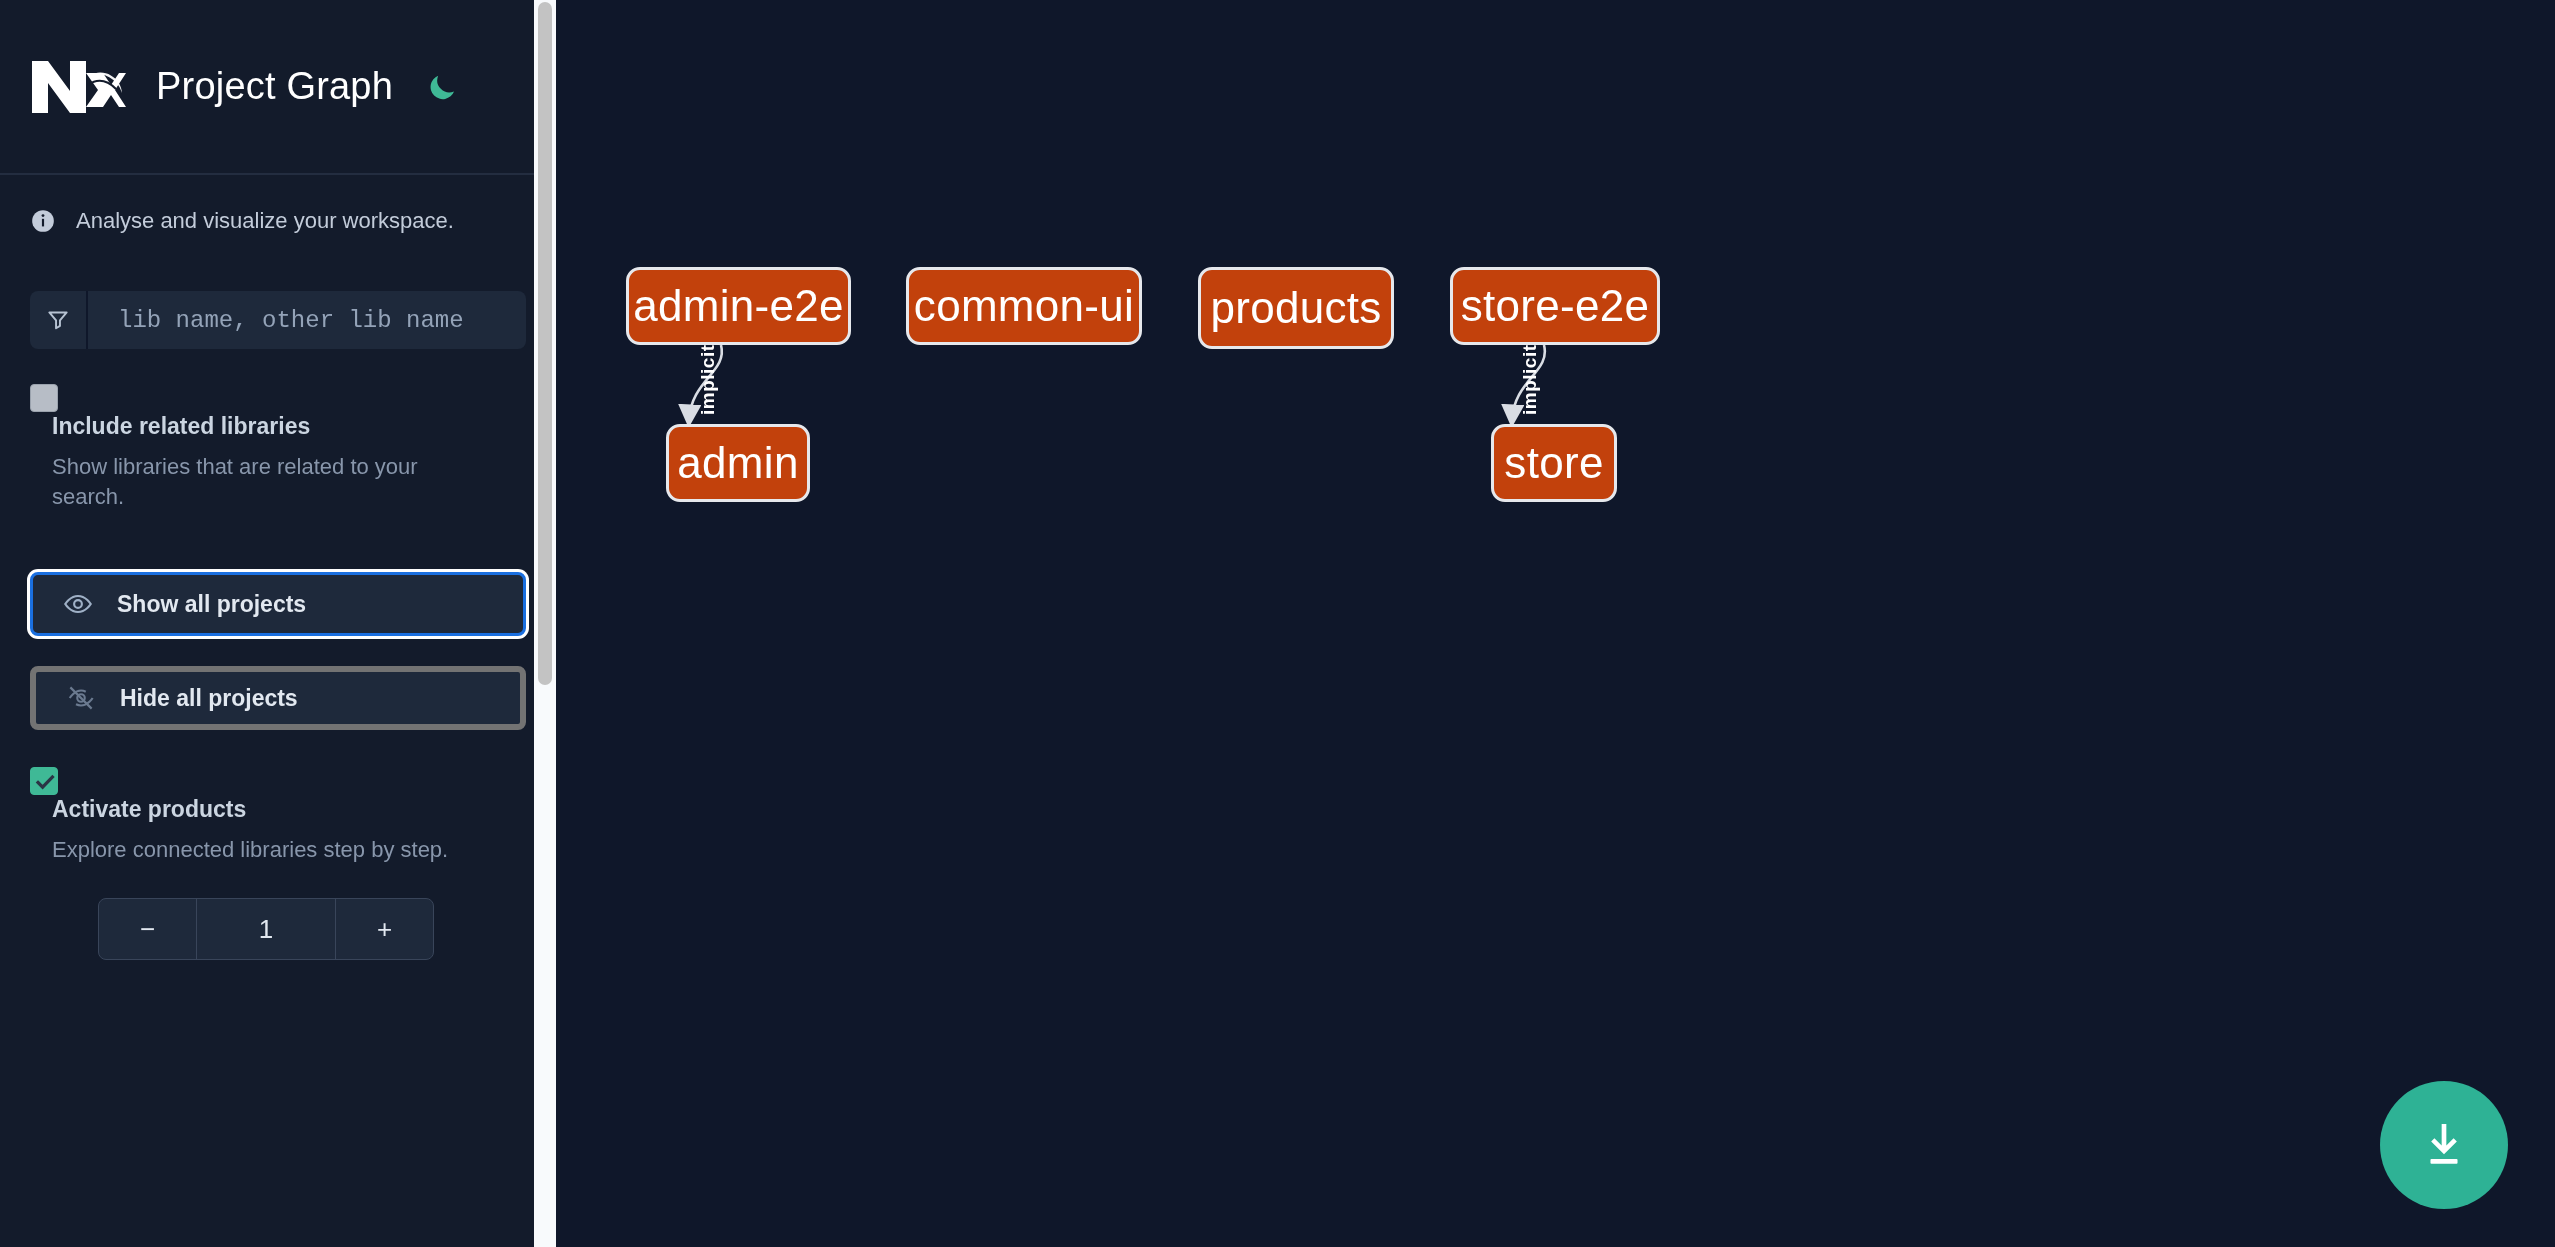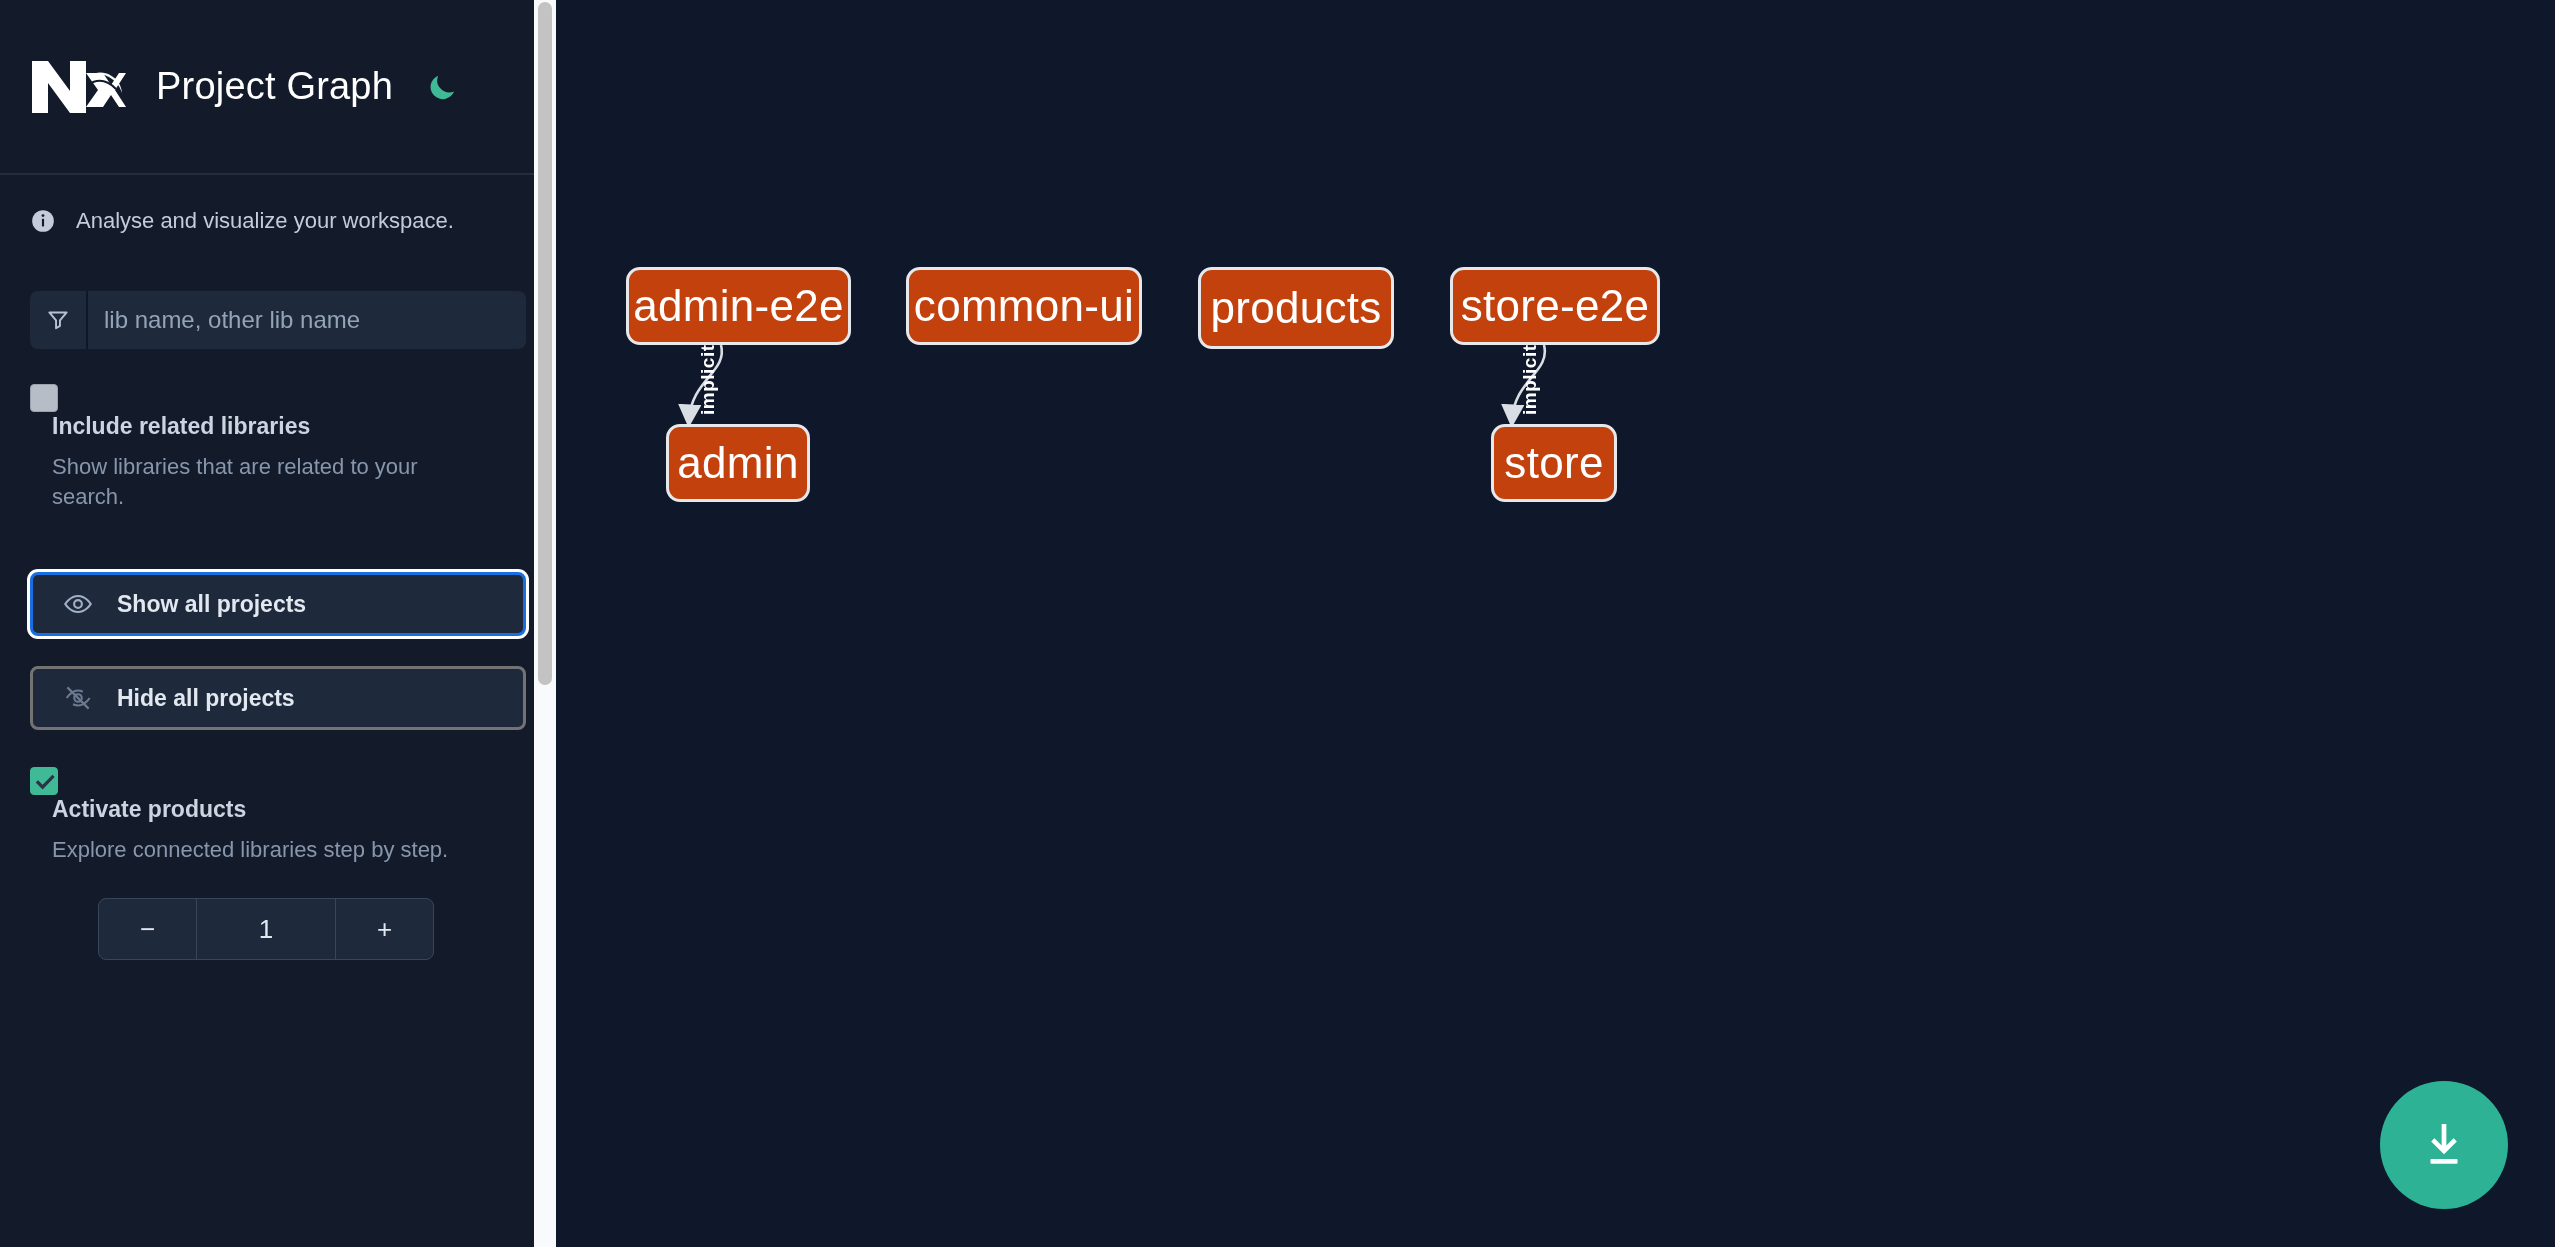--- a/index.html
+++ b/index.html
@@ -102,23 +102,24 @@
     align-items: center;
     justify-content: center;
     border-right: 2px solid #0f172a;
   }
   .filter-input {
     flex: 1 1 auto;
     background: transparent;
     border: 0;
     outline: none;
     color: #e2e8f0;
-    font-family: Liberation Sans, sans-serif;
+    font-family: Liberation Mono, monospace;
     font-size: 24px;
     padding: 0 0 0 16px;
+    margin-left: 14px;
   }
   .filter-input::placeholder {
     color: #94a3b8;
     opacity: 1;
   }
 
   .opt-row {
     display: flex;
     padding: 0 30px;
     margin-top: 30px;
@@ -159,21 +160,21 @@
     font-size: 22px;
     line-height: 30px;
     max-width: 438px;
     margin-top: 12px;
   }
 
   .action-btn {
     margin: 0 30px;
     height: 64px;
     background: #1e293b;
-    border: 3px solid #737373;
+    border: 6px solid #737373;
     border-radius: 8px;
     display: flex;
     align-items: center;
     padding-left: 28px;
     box-sizing: border-box;
     cursor: pointer;
   }
   .action-btn.focused {
     border: 3px solid #1a6fe0;
     box-shadow: 0 0 0 3px #ffffff;

